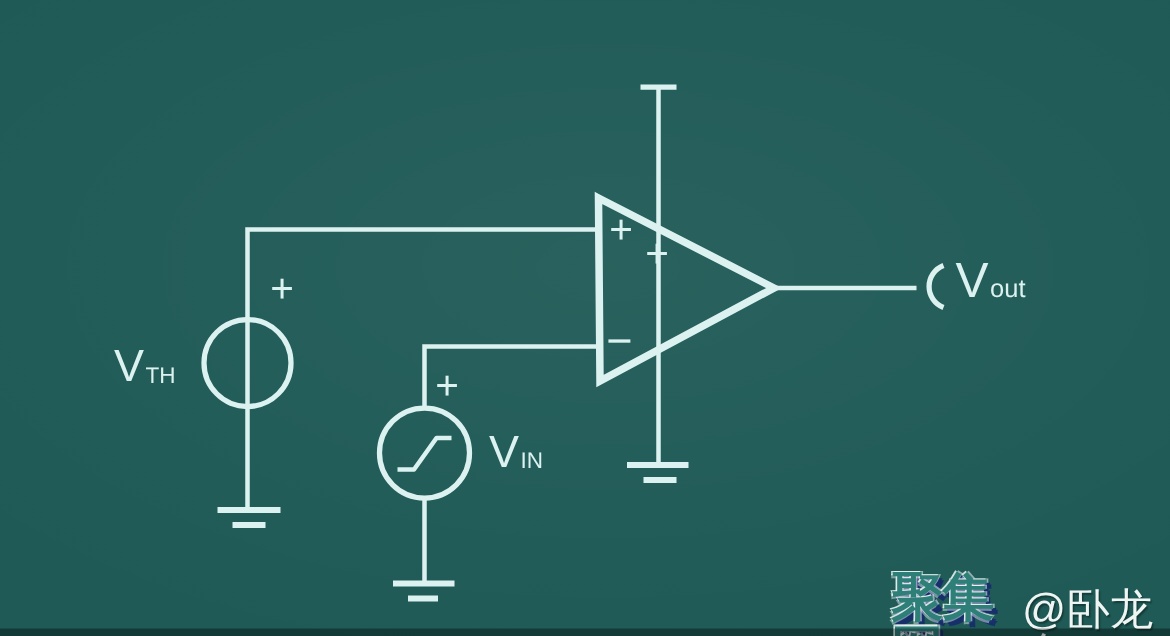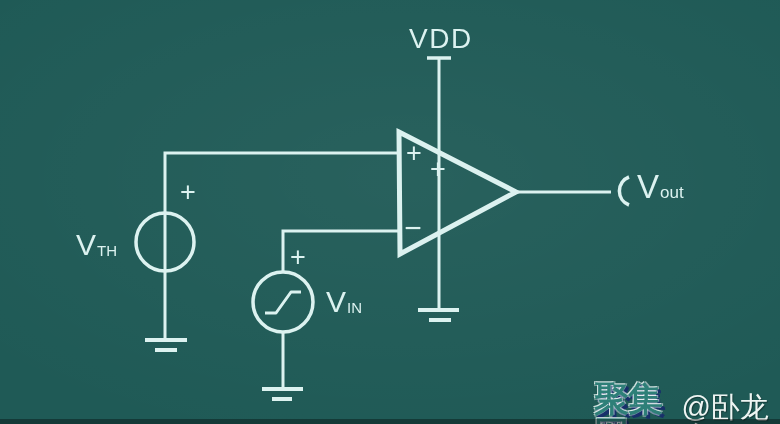--- a/index.html
+++ b/index.html
@@ -78,21 +78,20 @@
     <path class="ln" stroke-width="3" d="M439,58 L439,309"></path>
     <path class="ln" stroke-width="4" d="M418,310 L459,310"></path>
     <path class="ln" stroke-width="4" d="M429,320 L451,320"></path>
 
     <path class="ln" stroke-width="5" stroke-linejoin="miter" d="M399,132 L516,192 L400,254 Z"></path>
 
     <path class="ln" stroke-width="3" d="M516,192 L611,192"></path>
     <path class="ln" stroke-width="3.5" stroke-linecap="round" d="M629,177 A15,15 0 0 0 629,205"></path>
   </svg>
 
-  <div class="lbl vdd" style="left:409px;top:23px;">VDD</div>
 
   <div class="lbl vlabel" style="left:76px;top:226px;">
     <span class="base">V</span>
       <span class="sub">TH</span>
   </div>
   <div class="sign" style="left:175px;top:179px;">+</div>
 
   <div class="lbl vlabel" style="left:326px;top:283px;">
     <span class="base">V</span>
       <span class="sub">IN</span>

